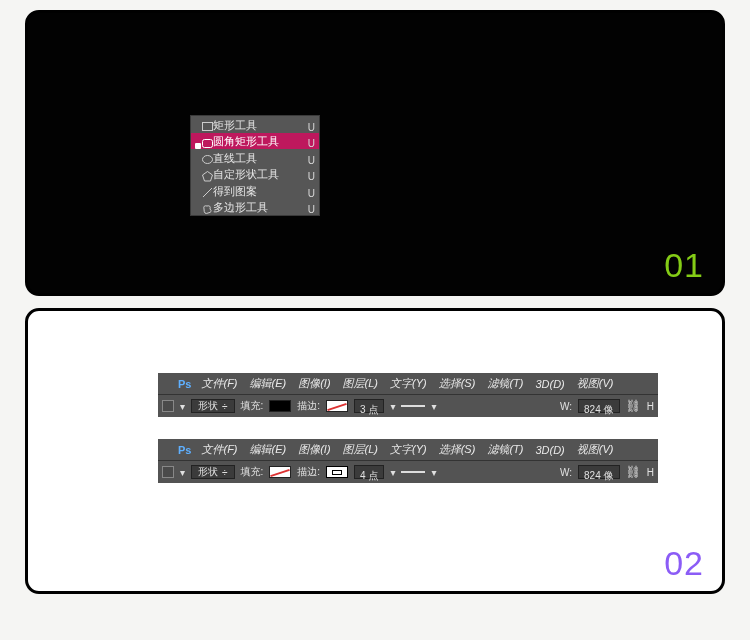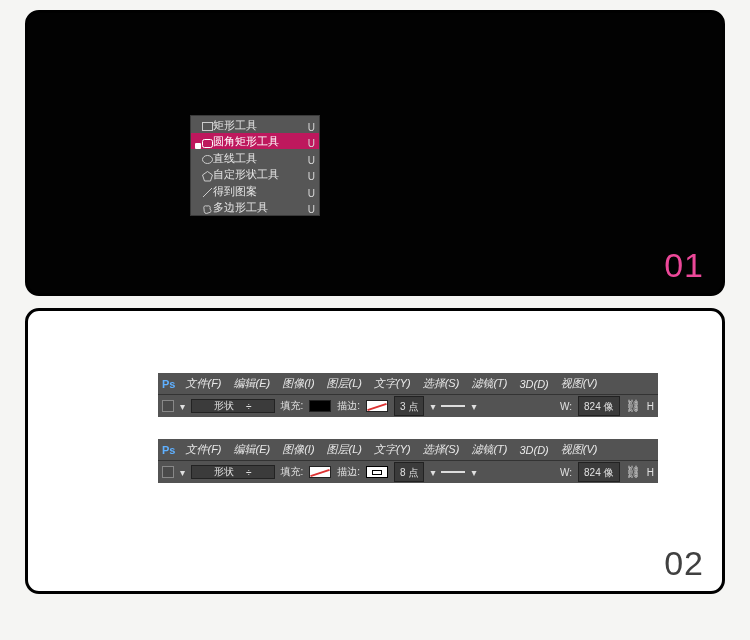--- a/index.html
+++ b/index.html
@@ -27,22 +27,22 @@
   height: 286px;
 }
 .step-number {
   position: absolute;
   right: 18px;
   bottom: 8px;
   font-size: 34px;
   font-weight: 300;
   letter-spacing: 1px;
 }
-.panel-dark .step-number { color: #ec4899; }
-.panel-light .step-number { color: #404040; }
+.panel-dark .step-number { color: #84cc16; }
+.panel-light .step-number { color: #8b5cf6; }
 
 
 .tool-menu {
   position: absolute;
   left: 162px;
   top: 102px;
   background: #565656;
   border: 1px solid #3a3a3a;
   font-size: 11px;
   color: #e5e5e5;
@@ -87,21 +87,21 @@
 }
 .ps-block.top { top: 62px; }
 .ps-block.bot { top: 128px; }
 .ps-bar {
   background: #535353;
   height: 22px;
   display: flex;
   align-items: center;
   font-size: 11px;
   color: #e8e8e8;
-  padding: 0 4px;
+  padding: 0 20px;
   border-bottom:1px solid #333;
 }
 .ps-bar .logo {
   color:#5fb0ff;
   font-weight: bold;
   font-size:11px;
   margin-right:10px;
   font-family: Arial, sans-serif;
 }
 .ps-bar .menu-item { margin-right: 12px; white-space:nowrap;font-style:italic; }
@@ -112,32 +112,32 @@
   align-items: center;
   font-size: 10px;
   color: #e0e0e0;
   padding: 0 4px;
   gap: 6px;
 }
 .ps-opt .chk {
   width:12px; height:12px; border:1px solid #888; background:#4a4a4a;
 }
 .ps-opt .sel {
-  background:#3b3b3b; border:1px solid #222; padding:0 22px; height:14px; display:flex; align-items:center; gap:12px;
+  background:#3b3b3b; border:1px solid #222; padding:0 6px; height:14px; display:flex; align-items:center; gap:4px;
 }
 .ps-opt .swatch {
   width:22px; height:12px; border:1px solid #222;
 }
 .ps-opt .swatch.black { background:#000; }
 .ps-opt .swatch.redstrike { background:#fff; position:relative; }
 .ps-opt .swatch.redstrike::after { content:""; position:absolute; left:0; top:50%; right:0; border-top:2px solid #d33; transform:rotate(-18deg);}
 .ps-opt .swatch.whitebox { background:#fff; border:1px solid #000; display:flex; align-items:center; justify-content:center;}
 .ps-opt .swatch.whitebox span { display:block; width:10px; height:5px; border:1px solid #000;}
 .ps-opt .num {
-  background:#3b3b3b; border:1px solid #222; padding:4px 5px; height:20px; line-height:12px;
+  background:#3b3b3b; border:1px solid #222; padding:4px 5px; height:14px; line-height:12px;
 }
 .ps-opt .dash {
   width:24px; height:2px; background:#ddd;
 }
 .ps-opt .wlabel { margin-left:auto; }
 .ps-opt .chain { font-size:12px;}
 svg { display:block; }
 </style>
 </head>
 <body>
@@ -264,21 +264,21 @@
       <span class="sel">
           <span>形状</span>
           <span>÷</span>
         </span>
       <span>填充:</span>
       <span class="swatch redstrike"></span>
       <span>描边:</span>
       <span class="swatch whitebox">
           <span></span>
         </span>
-      <span class="num">8 点</span>
+      <span class="num">4 点</span>
       <span>▾</span>
       <span class="dash"></span>
       <span>▾</span>
       <span class="wlabel">W:</span>
       <span class="num">824 像</span>
       <span class="chain">⛓</span>
       <span>H</span>
     </div>
   </div>
 

